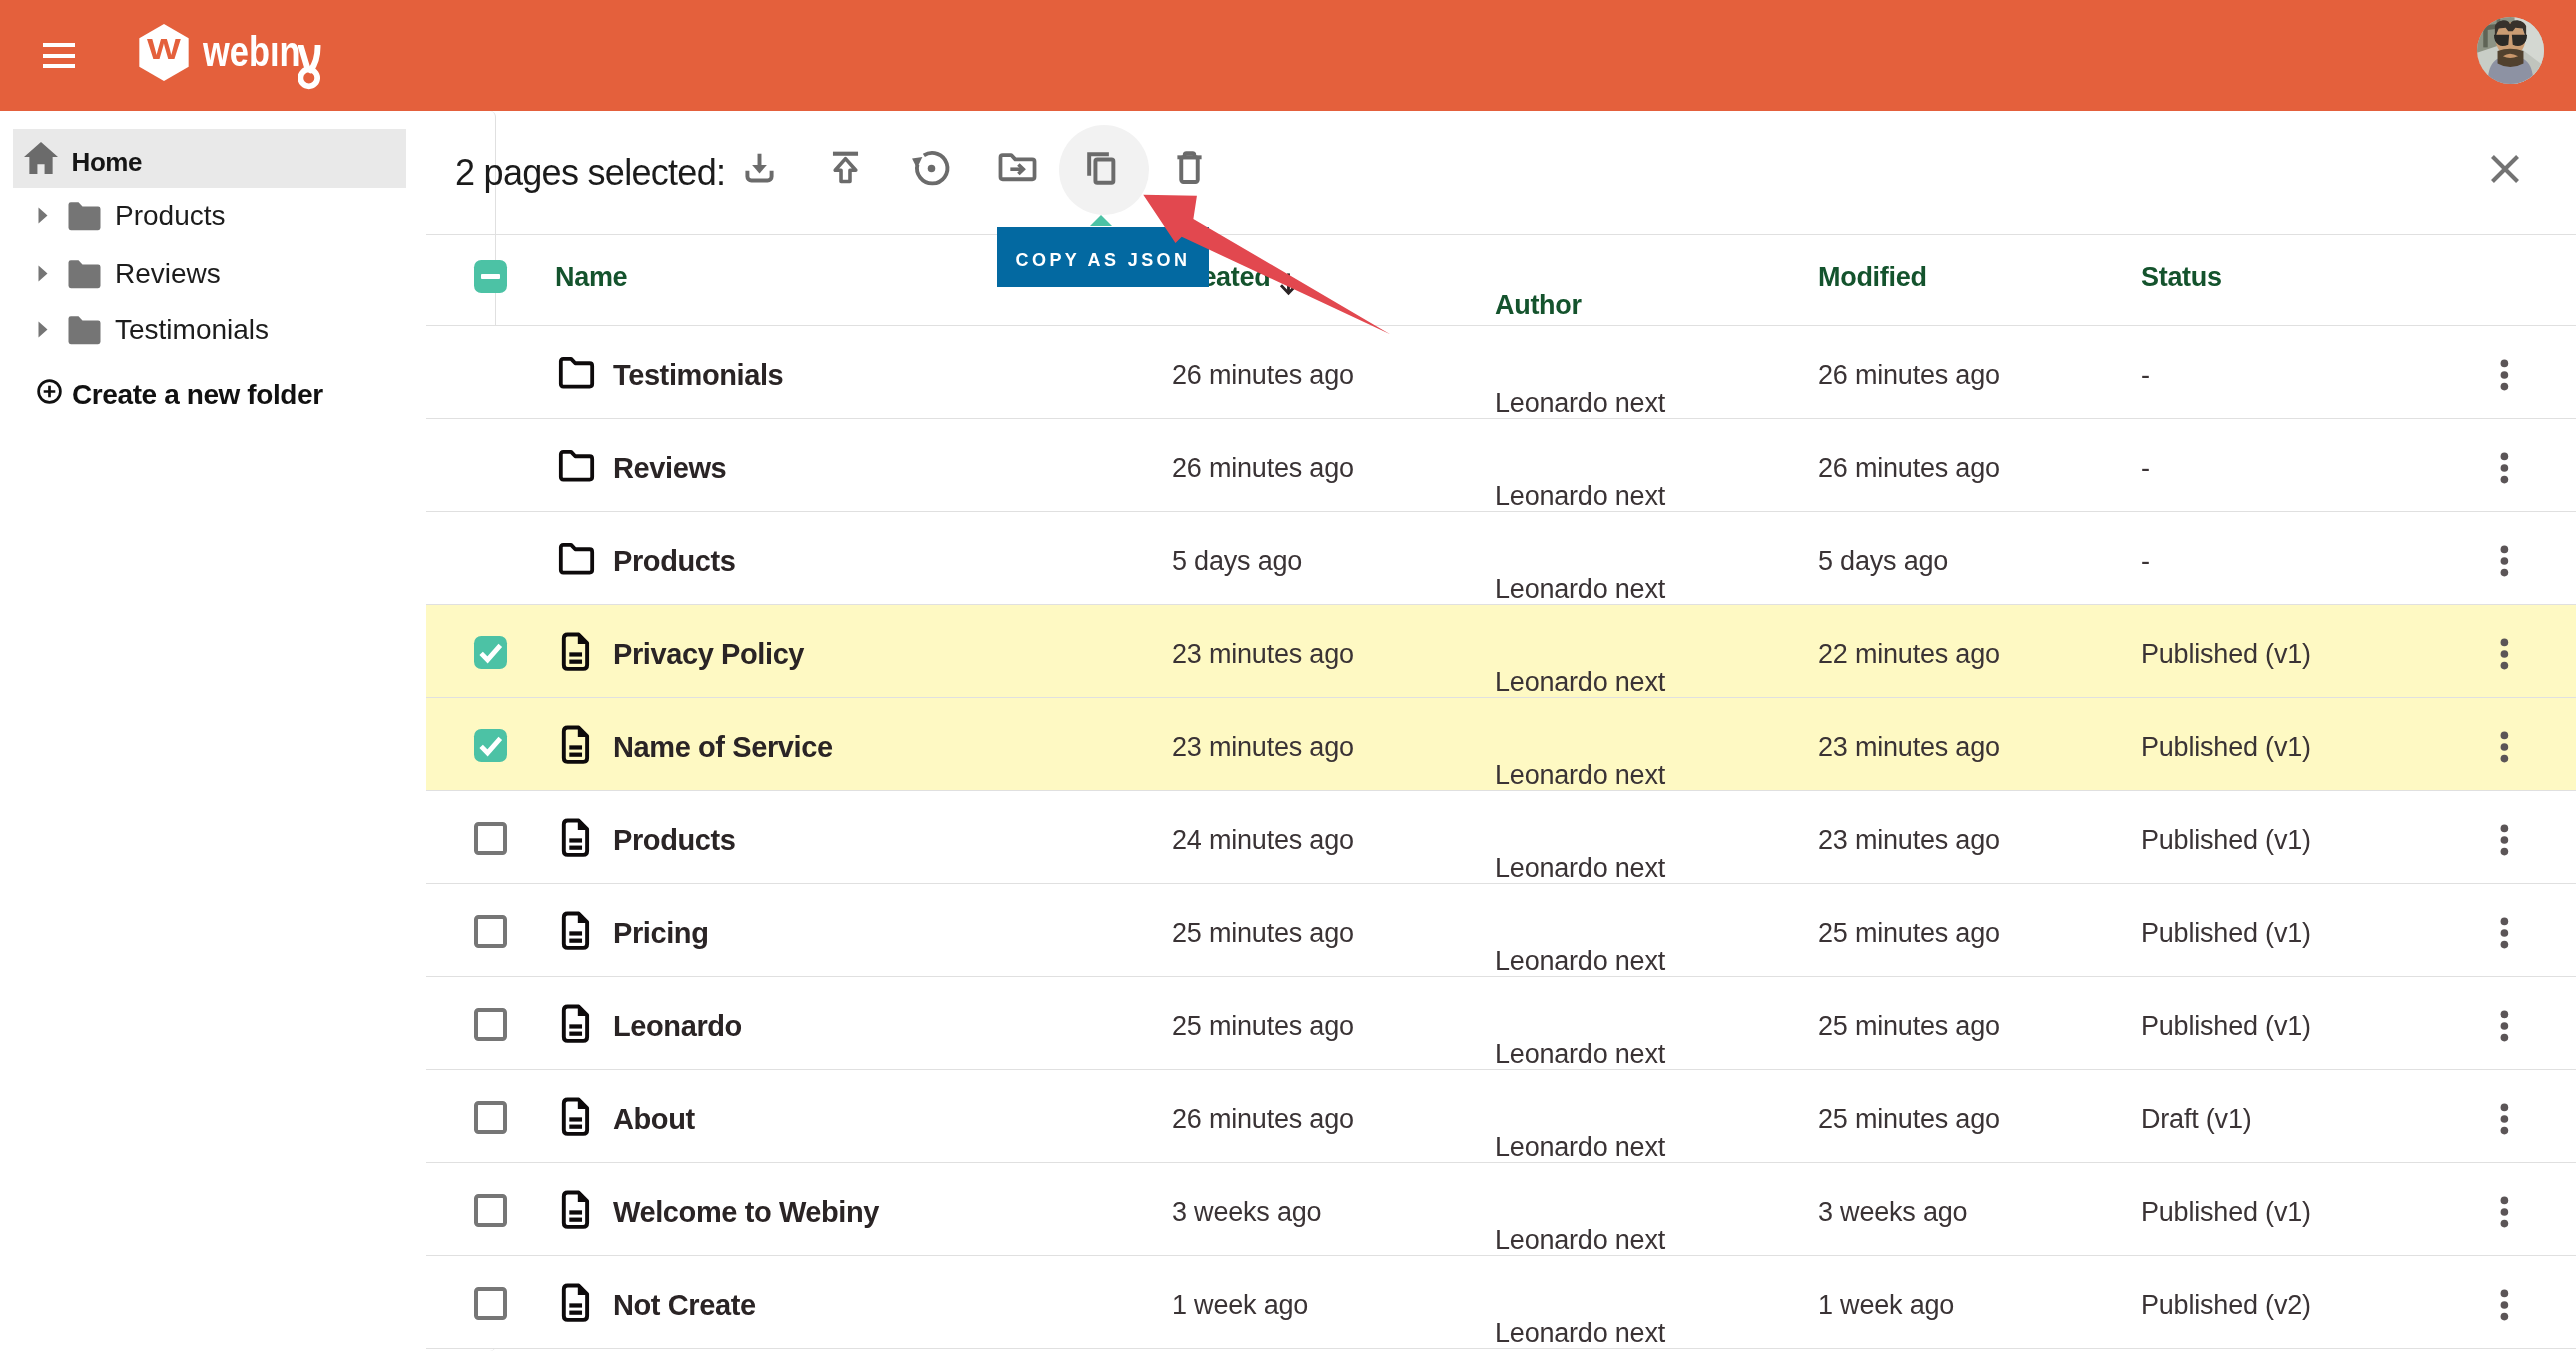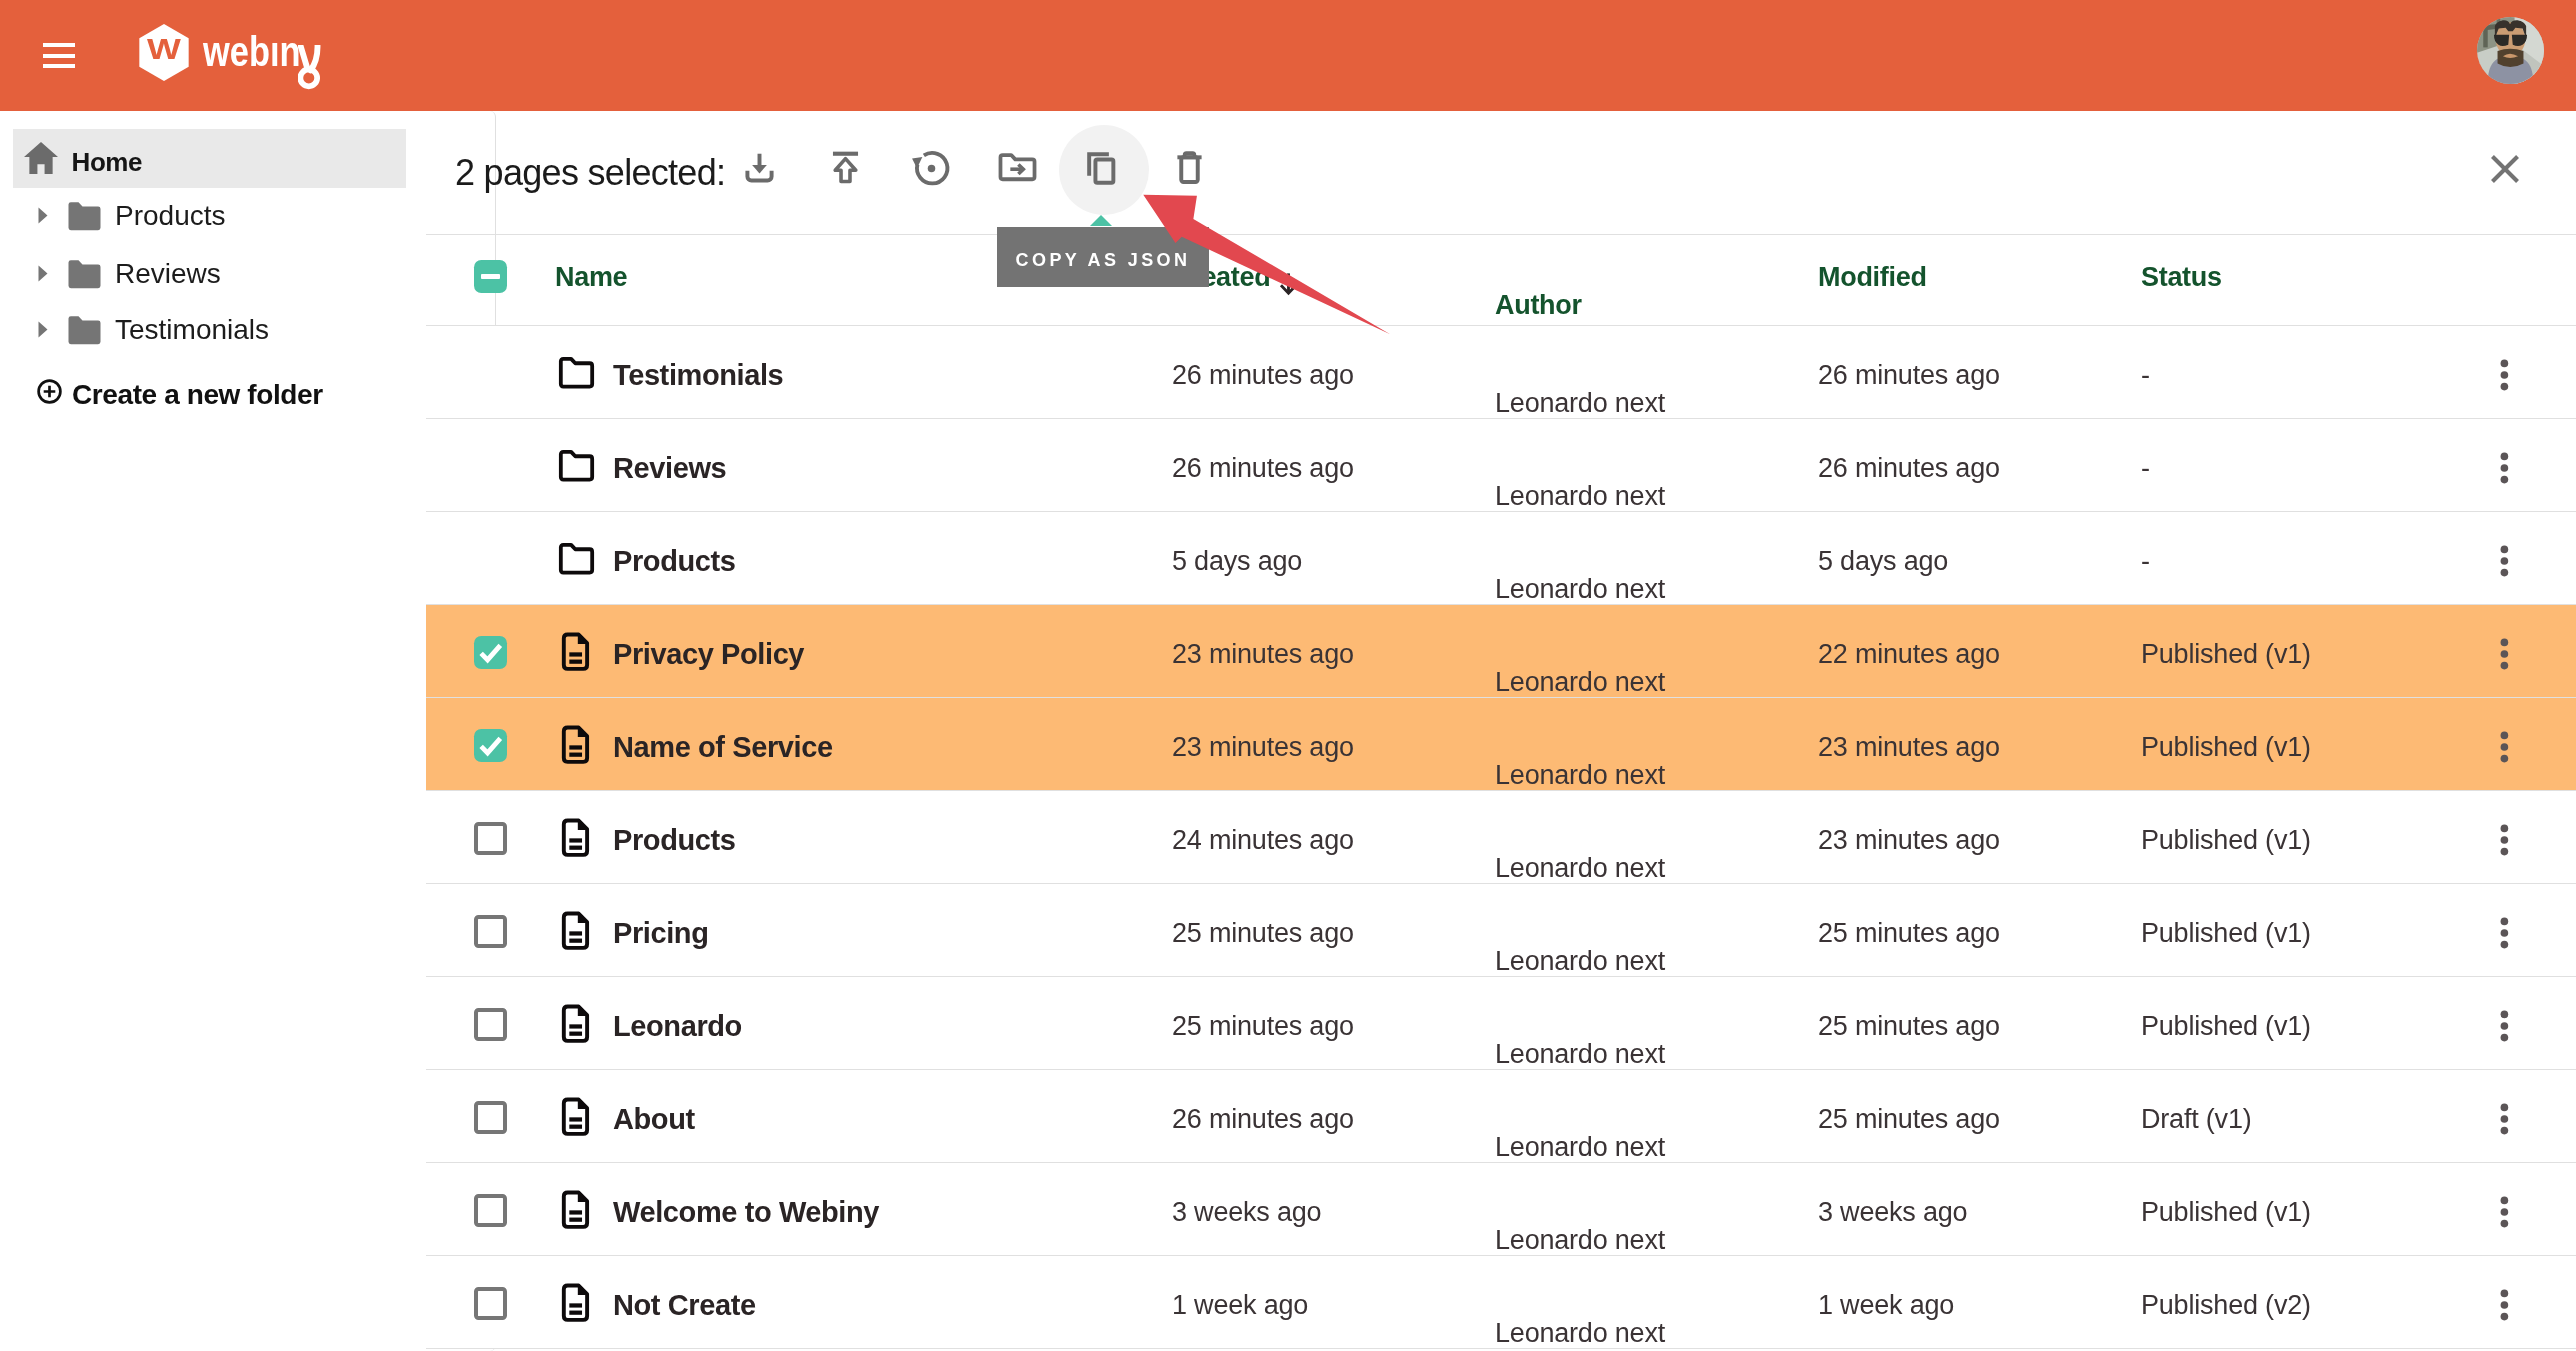--- a/index.html
+++ b/index.html
@@ -29,38 +29,38 @@
 #seltext { position:absolute; left:29px; font-size:36px; letter-spacing:-0.7px; color:#1b1b1b; }
 .tbi { position:absolute; top:36px; }
 #copycircle { position:absolute; left:633px; top:14.3px; width:90px; height:90px; border-radius:50%; background:#f2f2f2; }
 #closex { position:absolute; }
 
 #thead { position:absolute; left:0; top:125px; width:2150px; height:90px; border-bottom:0.9px solid #e0e0e0; }
 #thead .c { font-weight:bold; color:#14532d; top:25.5px; letter-spacing:-0.3px; }
 #thead .cb-s { top:24px; }
 #rows { position:absolute; left:0; top:215px; width:2150px; }
 .row { position:relative; width:2150px; height:93px; border-bottom:0.9px solid #e0e0e0; background:#fff; }
-.row.sel { background:#fdba74; }
+.row.sel { background:#fef9c3; }
 .c { position:absolute; font-size:27px; color:#3a3335; top:34px; white-space:nowrap; letter-spacing:-0.2px; }
 .name { left:187px; font-size:29px; font-weight:bold; color:#2a2425; top:33px; letter-spacing:-0.4px; }
 #thead .name { left:129px; font-size:27px; }
 .created { left:746px; }
 .author { left:1069px;margin-top:28px; }
 .modified { left:1392px; }
 .status { left:1715px; }
 .cb, .cb-s { position:absolute; left:48px; top:30.5px; width:33px; height:33px; border-radius:7.2px; }
 .cbt { background:#4cc2a5; }
 .cbe { border:4px solid #767676; border-radius:4.5px; background:#fff; }
 .cb-s { background:#4cc2a5; }
 .cb-s::after { content:""; position:absolute; left:7.2px; top:14.3px; width:19px; height:4.5px; background:#fff; border-radius:0.9px; }
 .ricon { position:absolute; top:27px; }
 .kebab { position:absolute; left:2073px; top:33px; }
 
 
-#tooltip { position:absolute; left:571px; top:116px; width:212px; height:60px; background:#737373; }
+#tooltip { position:absolute; left:571px; top:116px; width:212px; height:60px; background:#0369a1; }
 #tooltip span { position:absolute; left:0; width:212px; text-align:center; top:23px; color:#fff; font-size:18px; font-weight:bold; letter-spacing:3.4px; white-space:nowrap; }
 #caret { position:absolute; left:664px; top:104px; width:0; height:0; border-left:11.7px solid transparent; border-right:11.7px solid transparent; border-bottom:11.7px solid #4cc2a5; }
 </style></head>
 <body>
 
 <div id="topbar">
   <div id="burger">
       <div style="top:43px"></div>
       <div style="top:54px"></div>
       <div style="top:64px"></div>

